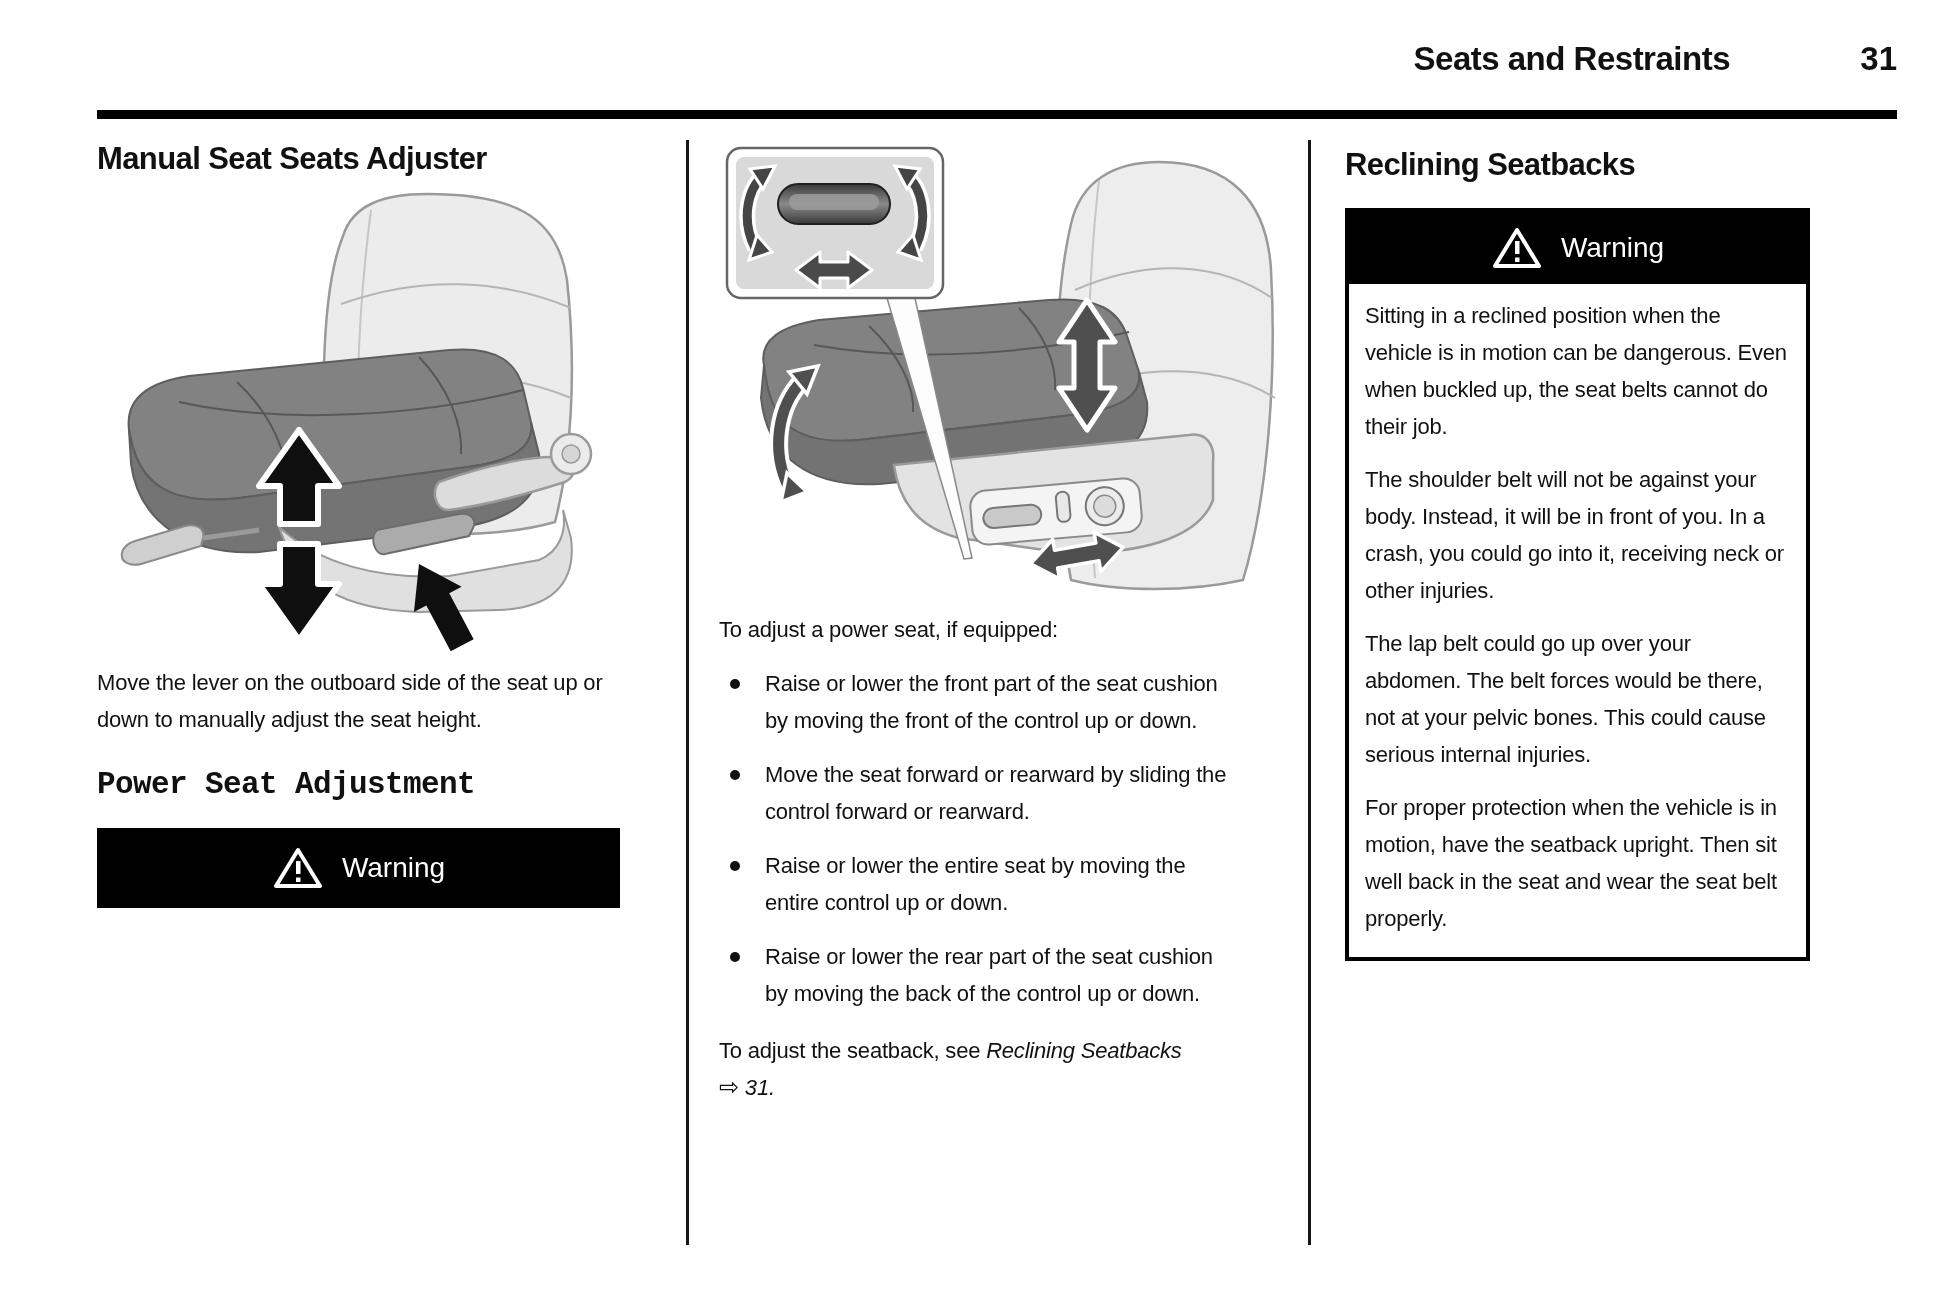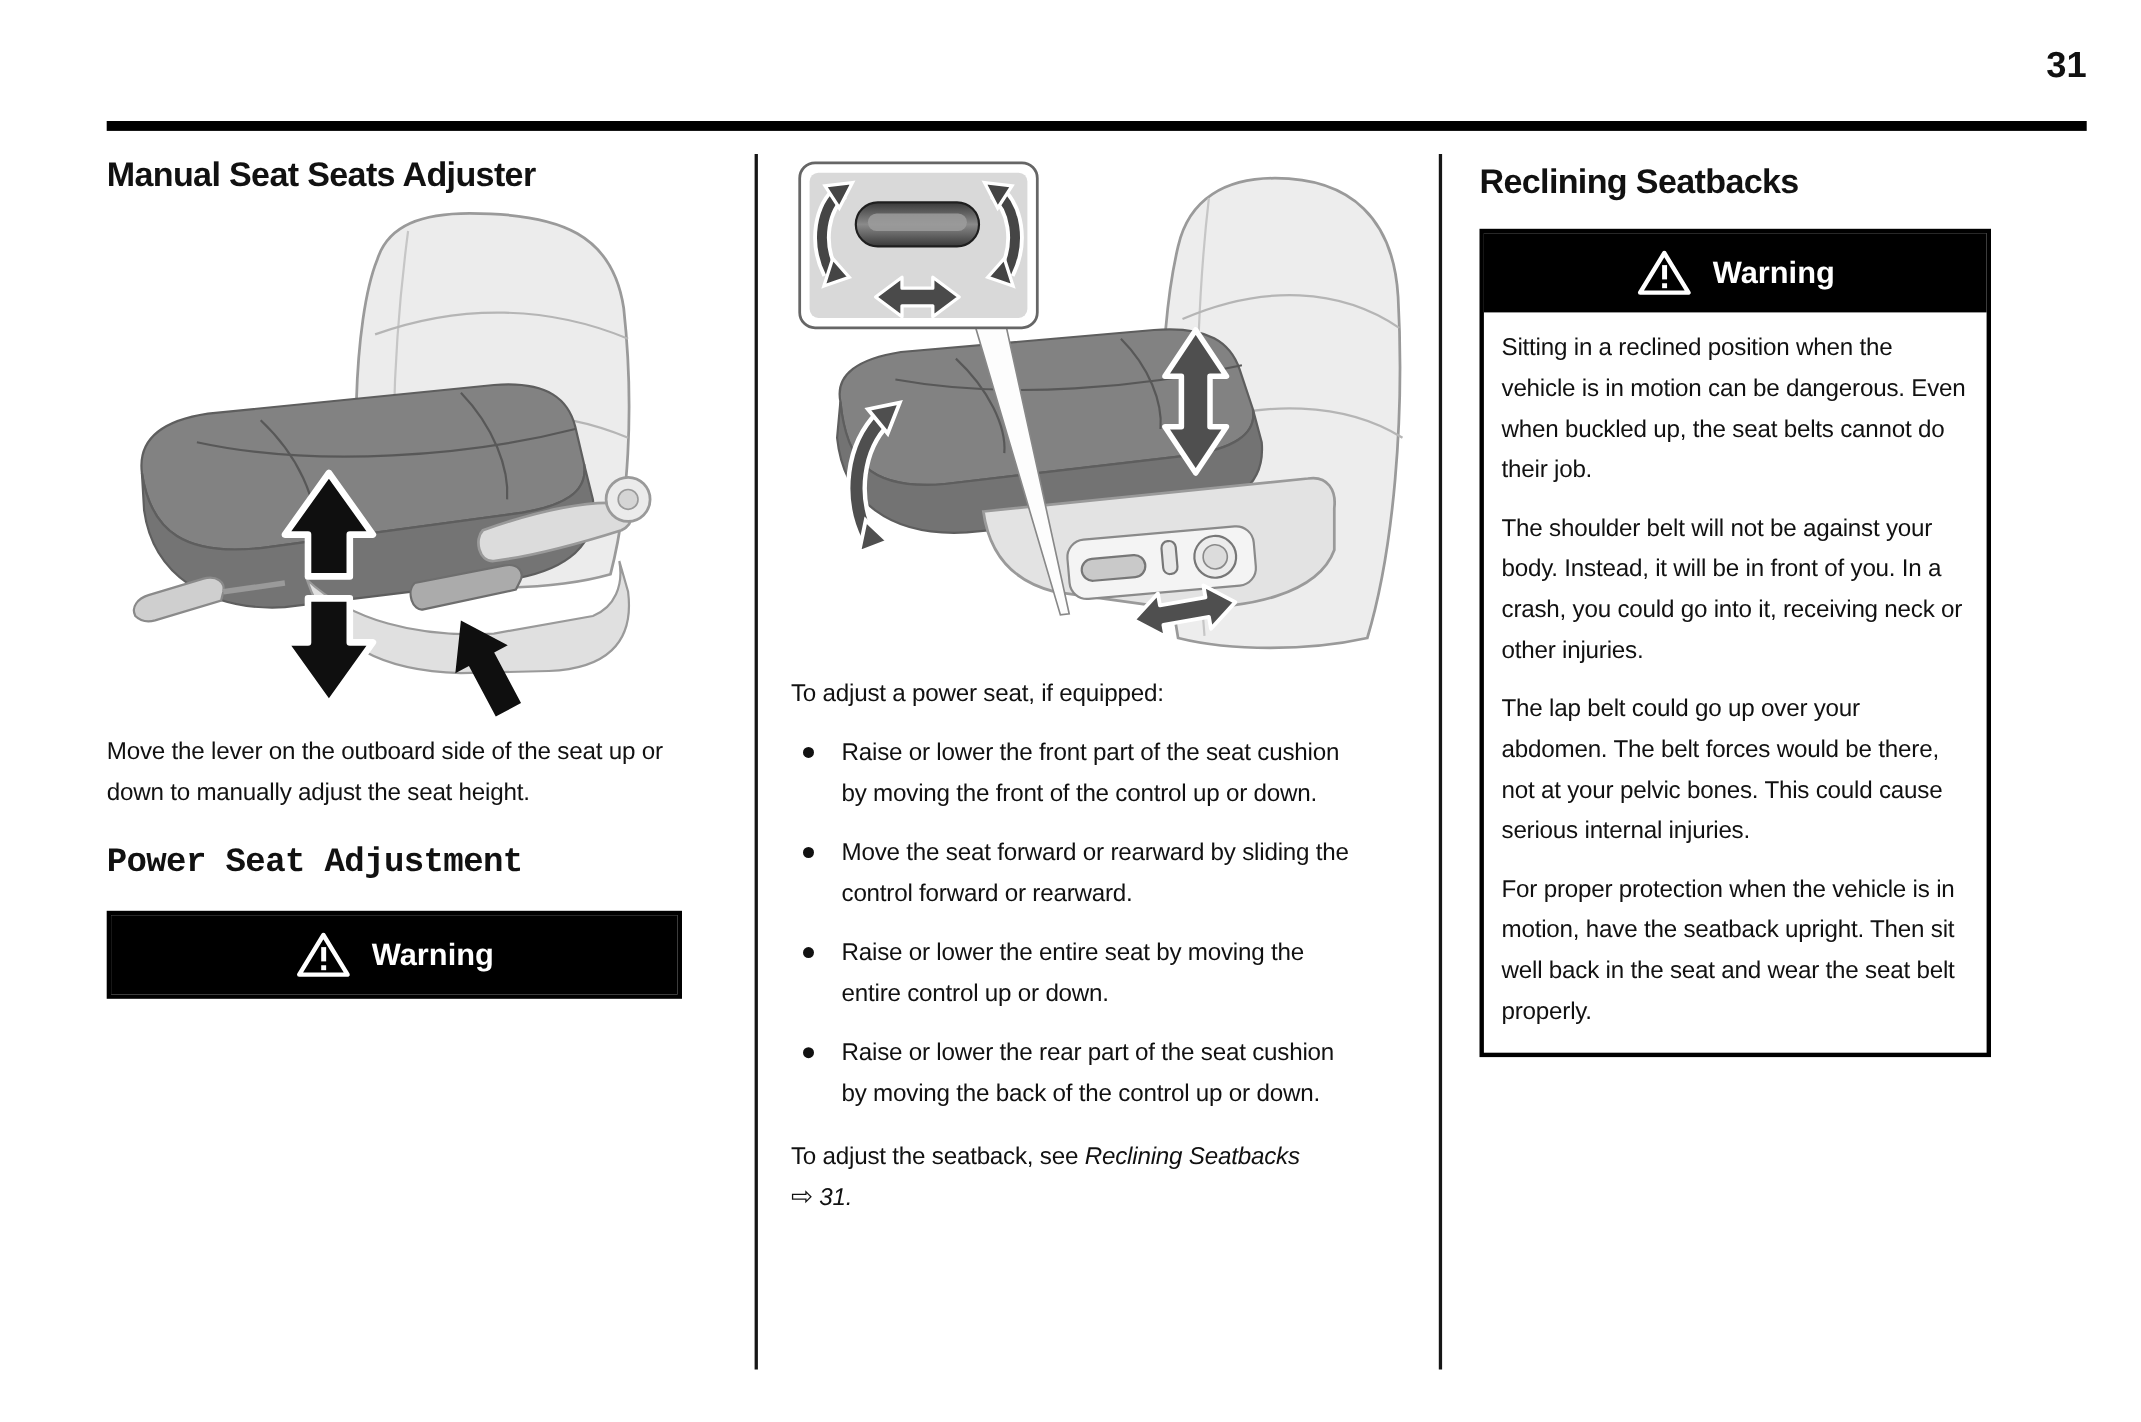--- a/index.html
+++ b/index.html
@@ -30,21 +30,21 @@
   p.body, li{font-size:22px;line-height:37px;letter-spacing:-0.2px;margin:0;}
   .col1 p.caption{margin-top:12px;}
   .col1 h2.power{margin-top:30px;font-family:Liberation Mono, monospace;}
 
   
   .warnbox{border:4px solid #000;background:#fff;}
   .col1 .warnbox{margin-top:26px;}
   .col3 .warnbox{margin-top:26px;}
   .warnhead{background:#000;color:#fff;height:72px;display:flex;align-items:center;
     justify-content:center;gap:18px;}
-  .warnlabel{font-size:28px;font-weight:700;letter-spacing:0;}
+  .warnlabel{font-size:28px;font-weight:400;letter-spacing:0;}
   .warnbody{padding:13px 15px 20px 16px;}
   .warnbody p{font-size:22px;line-height:37px;letter-spacing:-0.2px;margin:0;}
   .warnbody p + p{margin-top:16px;}
 
   
   .fig{display:block;}
   .fig1{margin:16px 0 0 22px;}
   .fig2{margin:8px 0 0 0;}
 
   
@@ -55,20 +55,21 @@
   .col2 p.intro{margin-top:16px;}
   .col2 p.outro{margin-top:20px;max-width:540px;}
   .ital{font-style:italic;}
   .refarrow{font-family:"DejaVu Sans",sans-serif;font-style:normal;font-size:24px;}
 </style>
 </head>
 <body>
 
 <div class="page">
 
+  <div class="hdr-title">Seats and Restraints</div>
   <div class="hdr-page">31</div>
   <div class="hdr-rule"></div>
 
   <div class="divider div1"></div>
   <div class="divider div2"></div>
 
   <div class="col col1">
     <h2 class="sec first">Manual Seat Seats Adjuster</h2>
 
     <svg class="fig fig1" width="540" height="460" viewBox="0 0 540 460">

